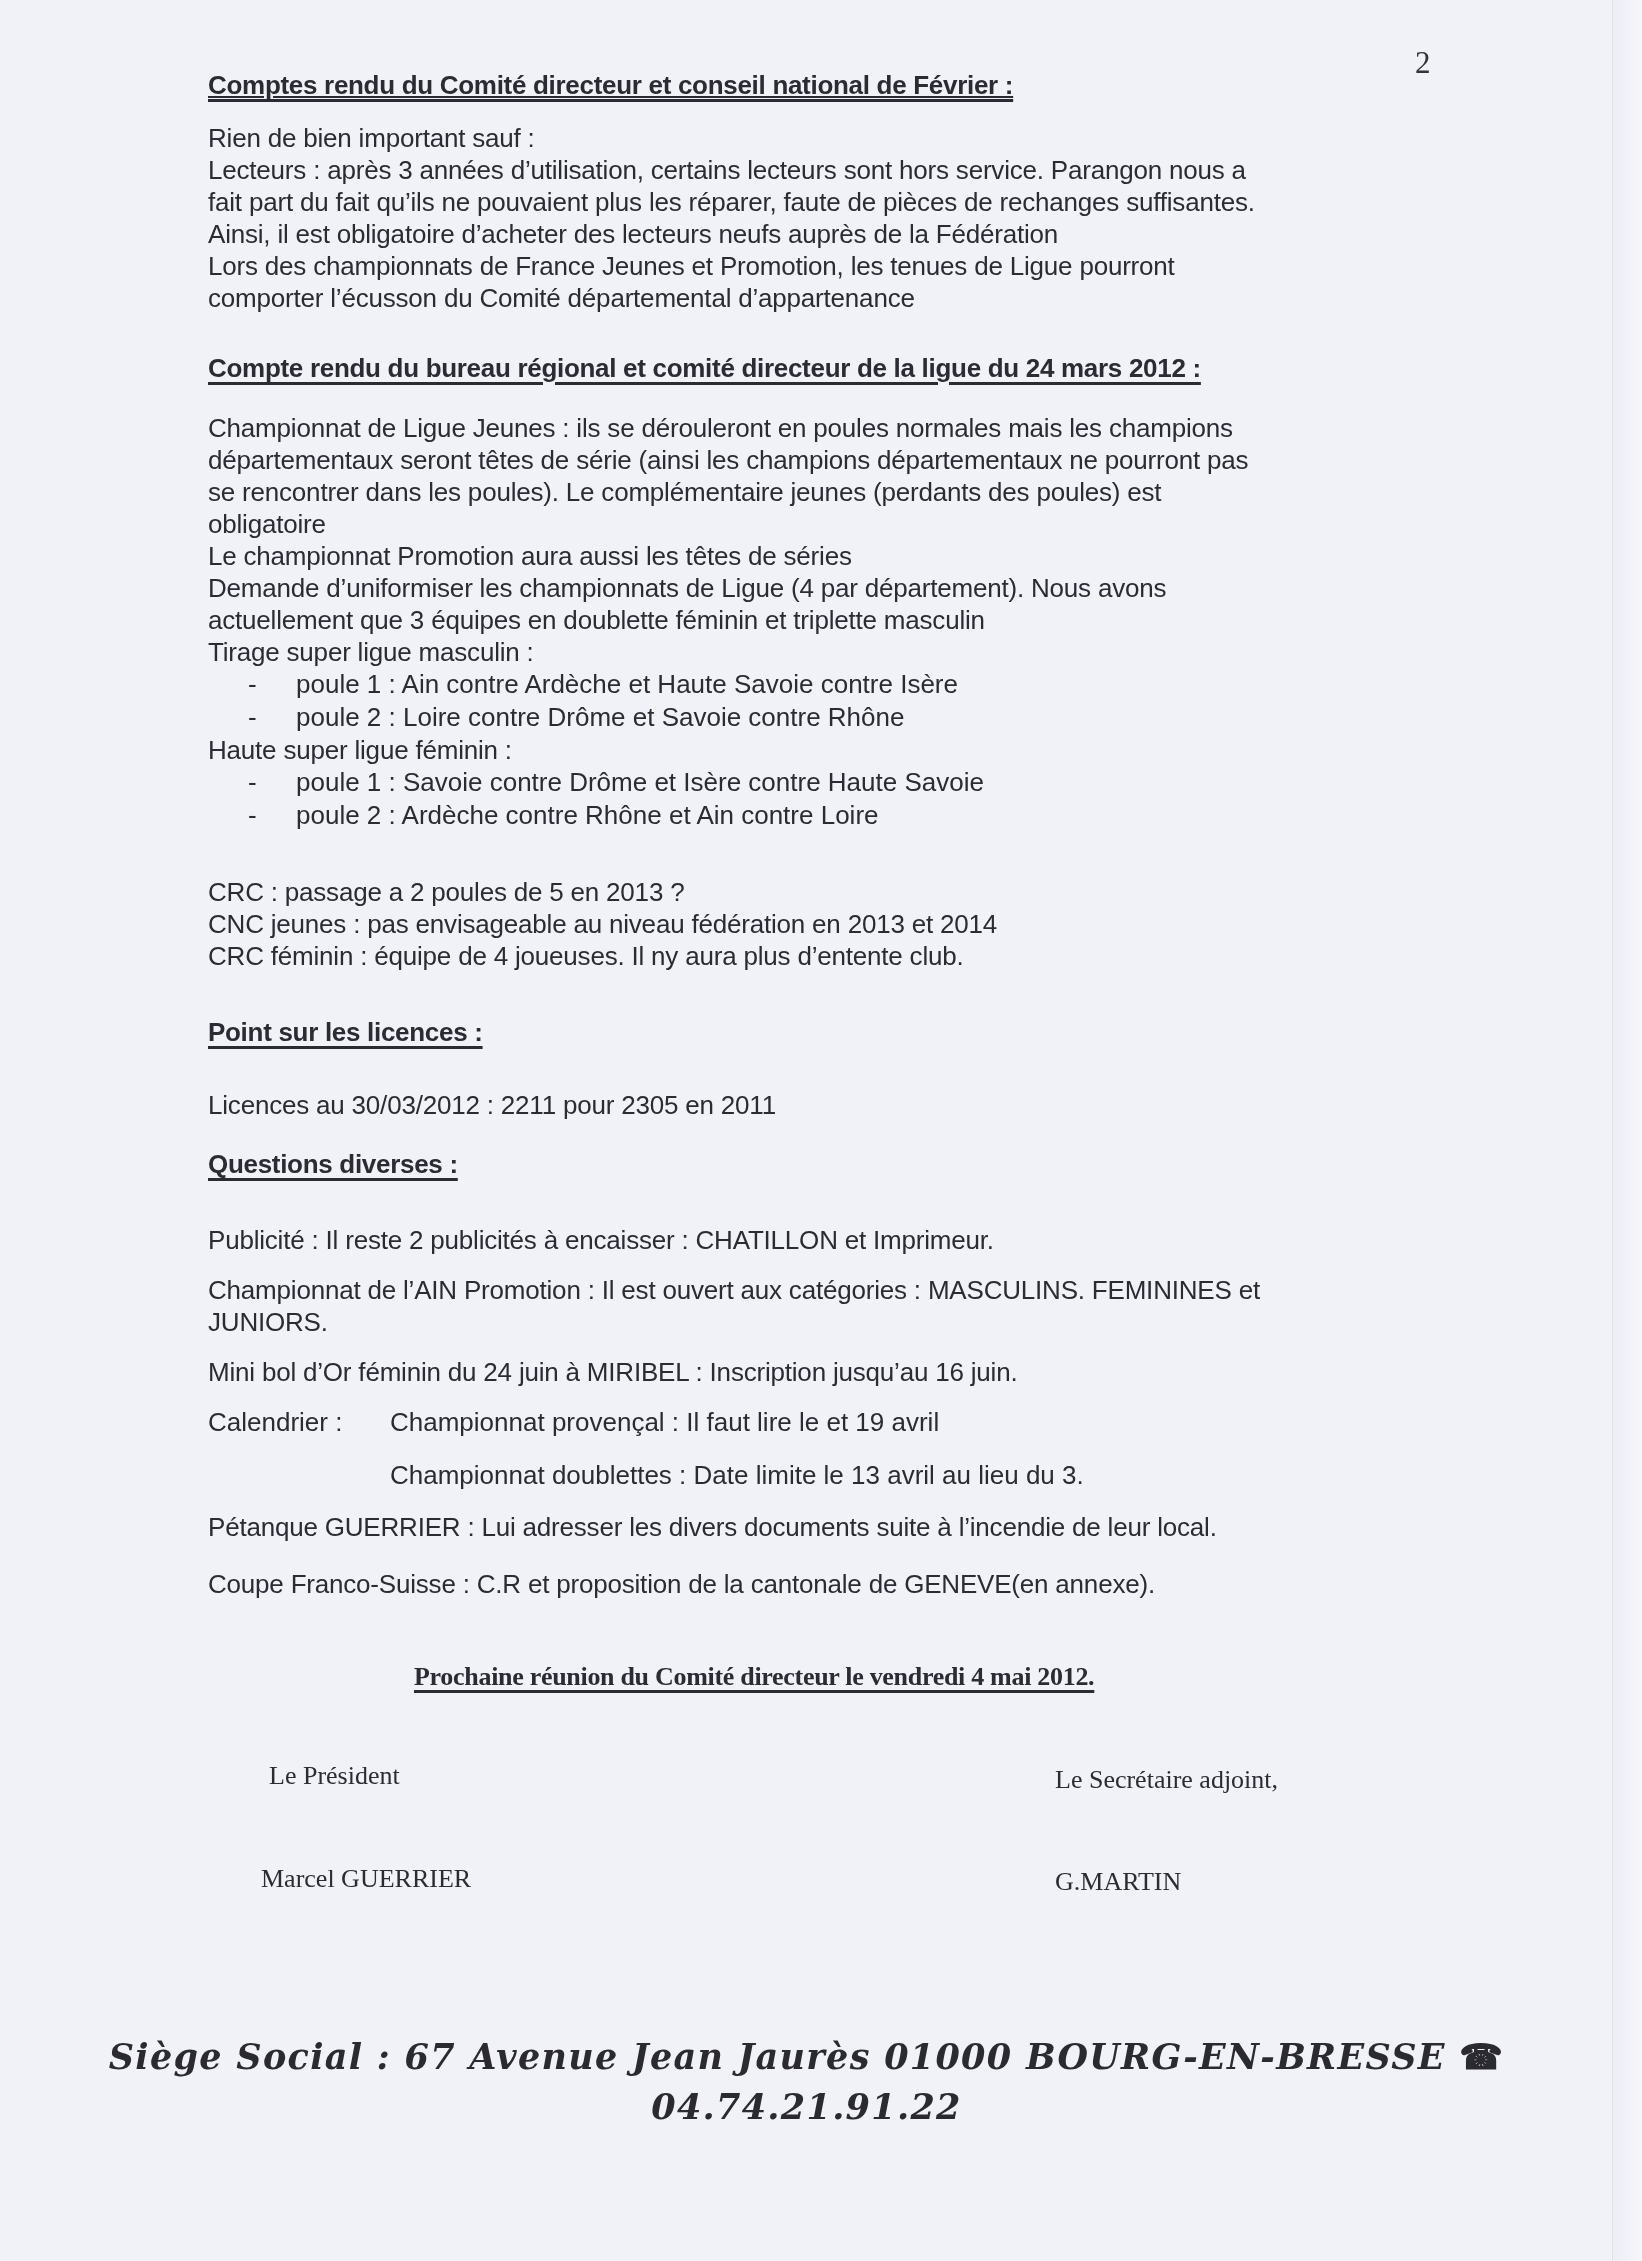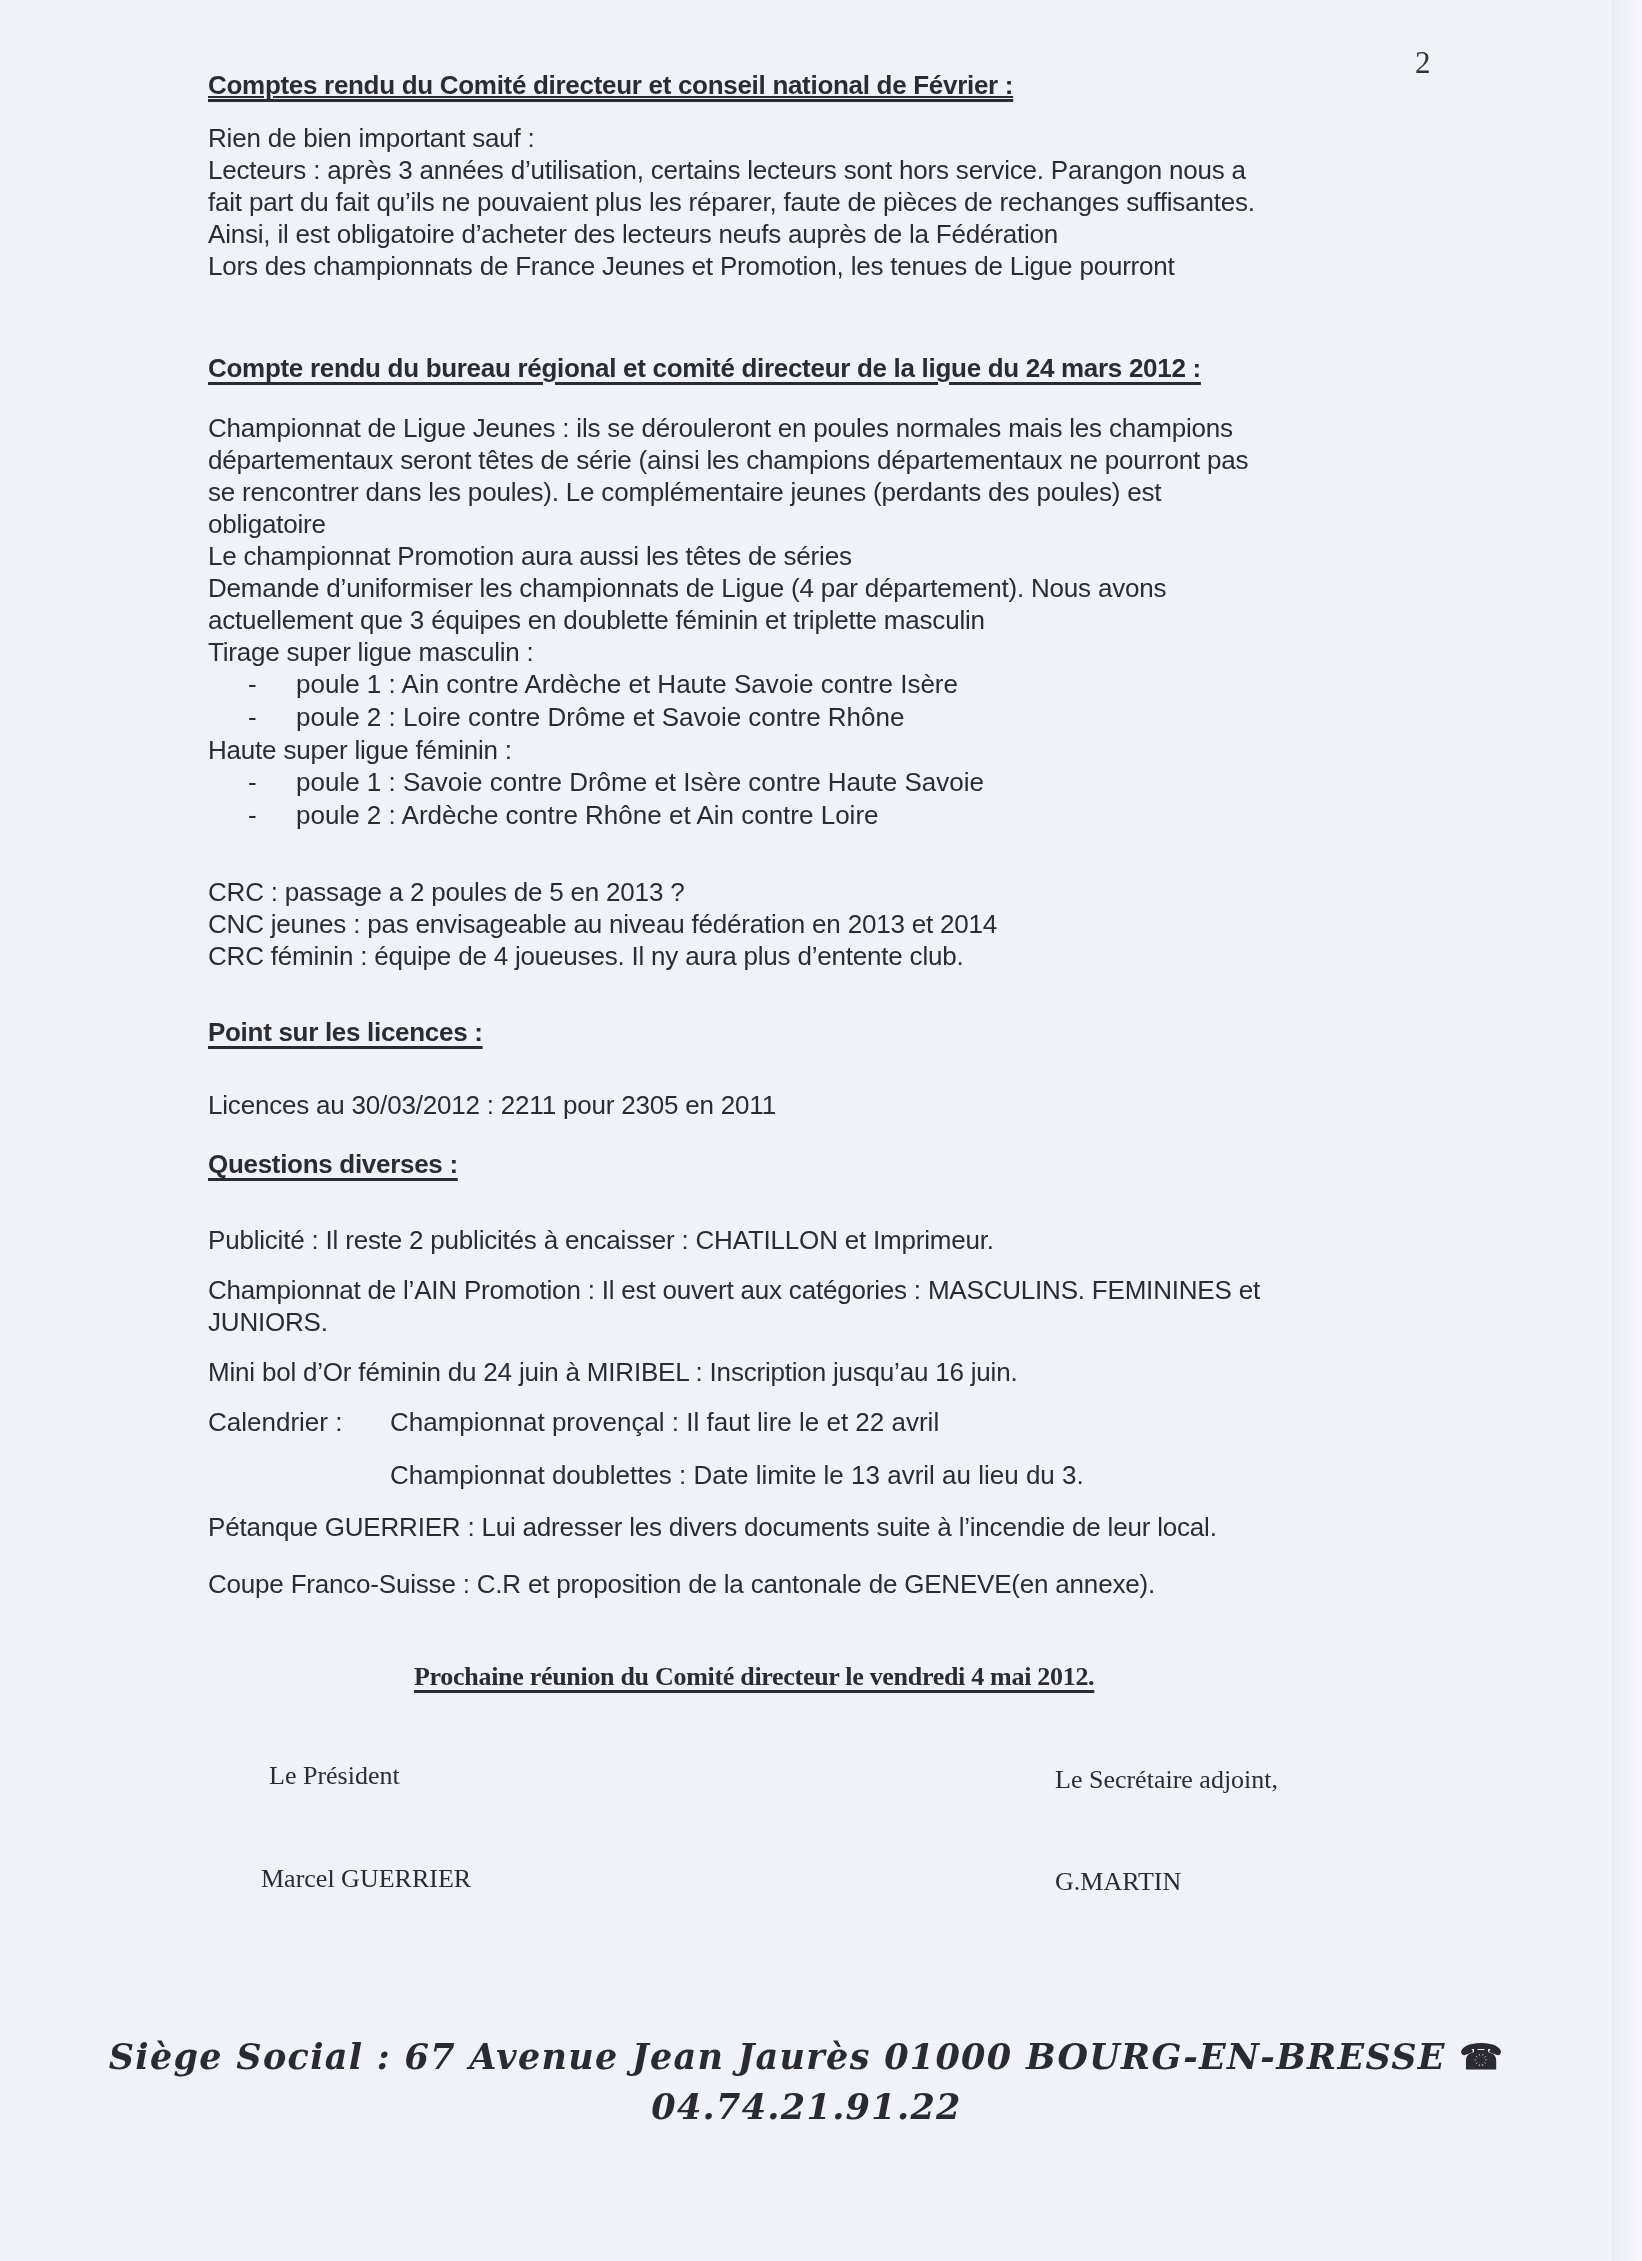--- a/index.html
+++ b/index.html
@@ -32,20 +32,21 @@
 
 <div class="block" style="top:70px;text-decoration:underline;">
   <h2 class="heading">Comptes rendu du Comité directeur et conseil national de Février :</h2>
 </div>
 <div class="block" style="top:122px;">
   <p class="p">Rien de bien important sauf :</p>
   <p class="p">Lecteurs : après 3 années d’utilisation, certains lecteurs sont hors service. Parangon nous a</p>
   <p class="p">fait part du fait qu’ils ne pouvaient plus les réparer, faute de pièces de rechanges suffisantes.</p>
   <p class="p">Ainsi, il est obligatoire d’acheter des lecteurs neufs auprès de la Fédération</p>
   <p class="p">Lors des championnats de France Jeunes et Promotion, les tenues de Ligue pourront</p>
+  <p class="p">comporter l’écusson du Comité départemental d’appartenance</p>
 </div>
 
 <div class="block" style="top:353px;">
   <h2 class="heading">Compte rendu du bureau régional et comité directeur de la ligue du 24 mars 2012 :</h2>
 </div>
 <div class="block" style="top:412px;">
   <p class="p">Championnat de Ligue Jeunes : ils se dérouleront en poules normales mais les champions</p>
   <p class="p">départementaux seront têtes de série (ainsi les champions départementaux ne pourront pas</p>
   <p class="p">se rencontrer dans les poules). Le complémentaire jeunes (perdants des poules) est</p>
   <p class="p">obligatoire</p>
@@ -90,21 +91,21 @@
 <div class="block" style="top:1224px;">
   <p class="p">Publicité : Il reste 2 publicités à encaisser : CHATILLON et Imprimeur.</p>
   <div style="height:18px"></div>
   <p class="p">Championnat de l’AIN Promotion : Il est ouvert aux catégories : MASCULINS. FEMININES et</p>
   <p class="p">JUNIORS.</p>
   <div style="height:18px"></div>
   <p class="p">Mini bol d’Or féminin du 24 juin à MIRIBEL : Inscription jusqu’au 16 juin.</p>
   <div style="height:18px"></div>
   <div class="cal-row">
     <span class="cal-label">Calendrier :</span>
-    <span>Championnat provençal : Il faut lire le et 22 avril</span>
+    <span>Championnat provençal : Il faut lire le et 19 avril</span>
   </div>
   <div style="height:20.6px"></div>
   <div class="cal-row">
     <span class="cal-label"></span>
     <span>Championnat doublettes : Date limite le 13 avril au lieu du 3.</span>
   </div>
   <div style="height:20.6px"></div>
   <p class="p">Pétanque GUERRIER : Lui adresser les divers documents suite à l’incendie de leur local.</p>
   <div style="height:24.5px"></div>
   <p class="p">Coupe Franco-Suisse : C.R et proposition de la cantonale de GENEVE(en annexe).</p>

